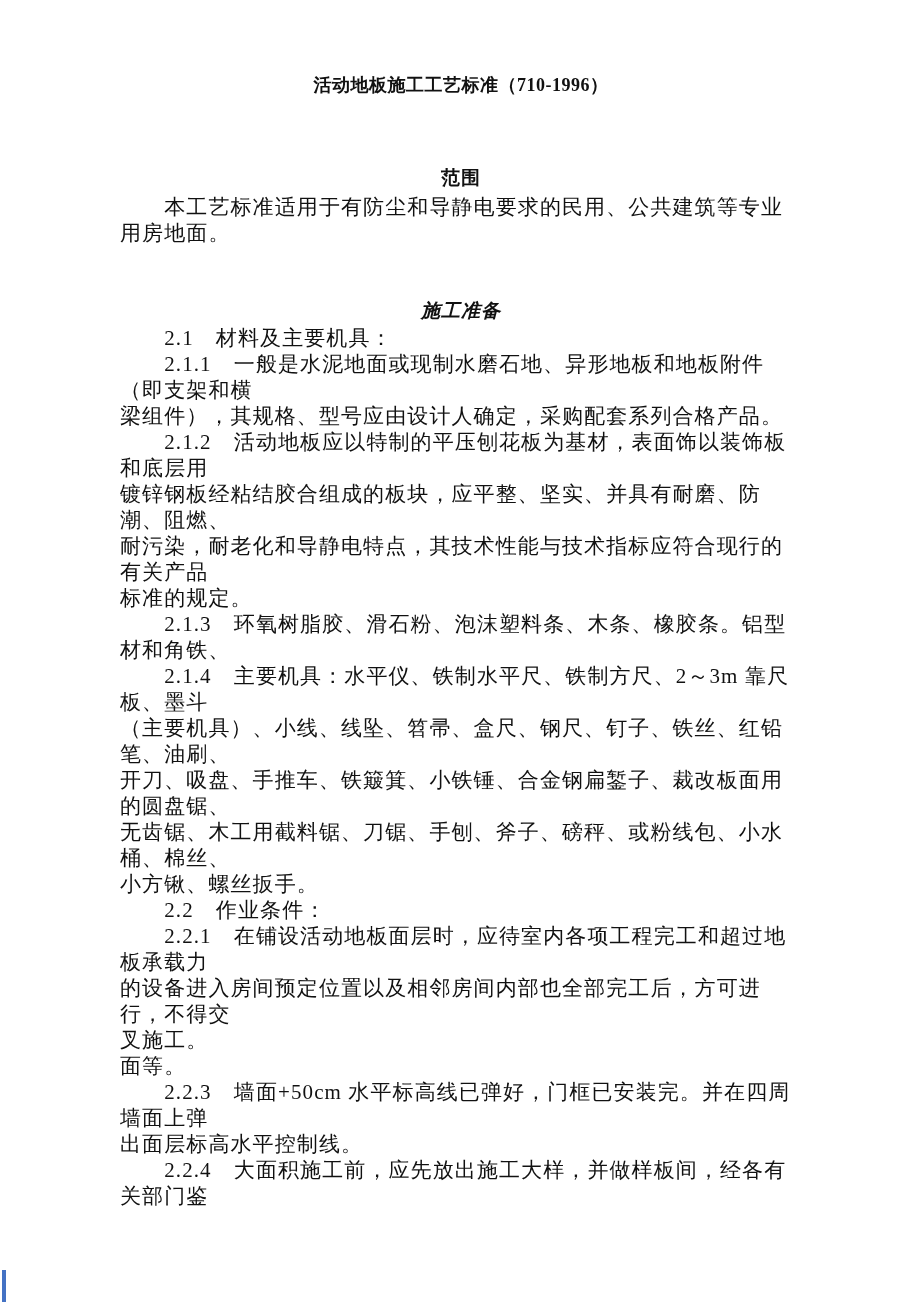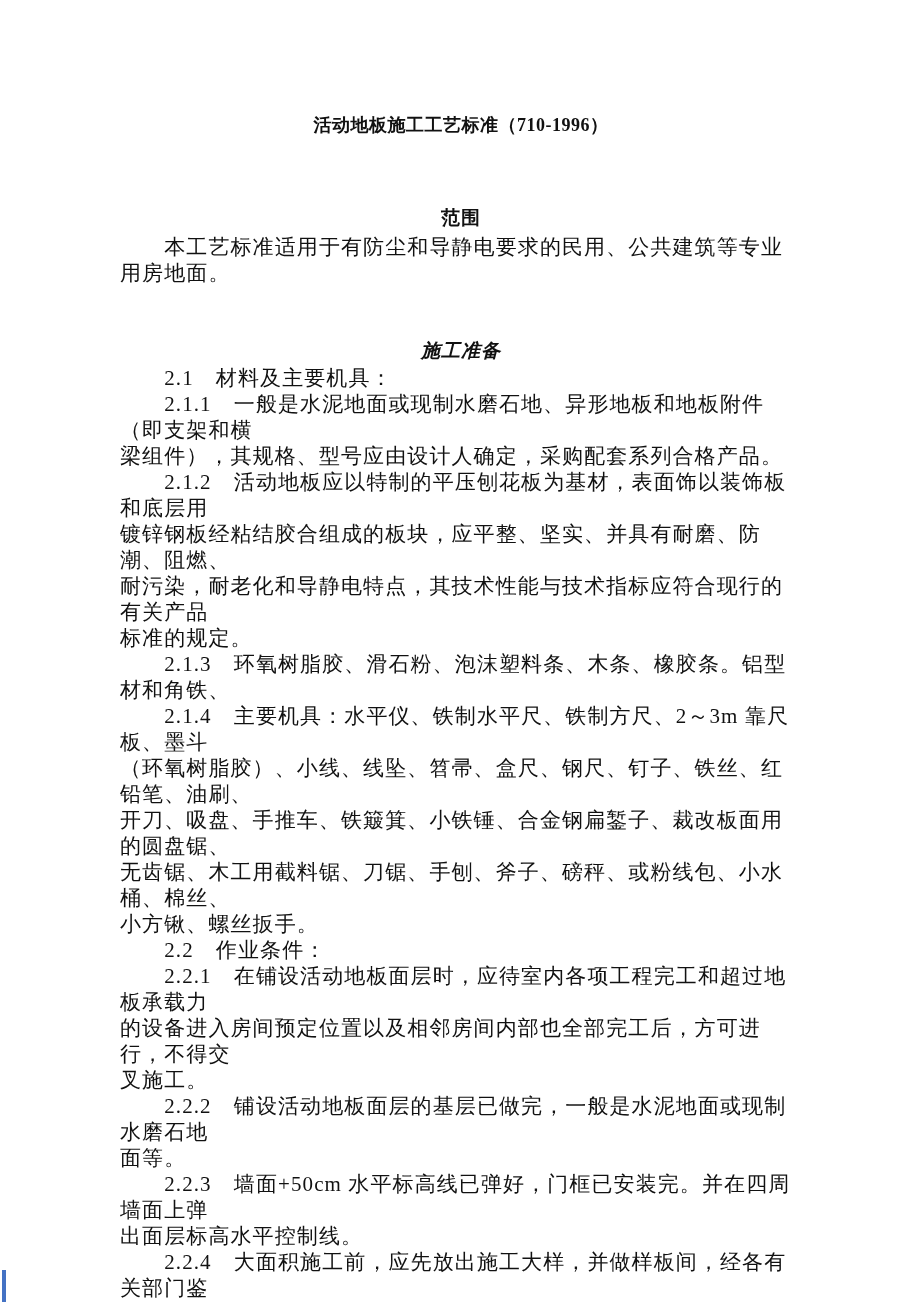--- a/index.html
+++ b/index.html
@@ -9,21 +9,21 @@
   }
   .page {
     position: relative;
     width: 920px;
     height: 1302px;
     box-sizing: border-box;
     background: #ffffff;
     overflow: hidden;
     font-family: "Liberation Serif", "DejaVu Serif", serif;
     color: #111111;
-    padding: 112px 118px 0 120px;
+    padding: 72px 118px 0 120px;
   }
   .doc-title {
     text-align: center;
     font-weight: bold;
     font-size: 18px;
     line-height: 26px;
     letter-spacing: 0.5px;
     white-space: pre-wrap;
   }
   .sec-heading {
@@ -71,29 +71,28 @@
     <div class="lines">
         <div class="line">　　2.1　材料及主要机具：</div>
         <div class="line">　　2.1.1　一般是水泥地面或现制水磨石地、异形地板和地板附件（即支架和横</div>
         <div class="line">梁组件），其规格、型号应由设计人确定，采购配套系列合格产品。</div>
         <div class="line">　　2.1.2　活动地板应以特制的平压刨花板为基材，表面饰以装饰板和底层用</div>
         <div class="line">镀锌钢板经粘结胶合组成的板块，应平整、坚实、并具有耐磨、防潮、阻燃、</div>
         <div class="line">耐污染，耐老化和导静电特点，其技术性能与技术指标应符合现行的有关产品</div>
         <div class="line">标准的规定。</div>
         <div class="line">　　2.1.3　环氧树脂胶、滑石粉、泡沫塑料条、木条、橡胶条。铝型材和角铁、</div>
         <div class="line">　　2.1.4　主要机具：水平仪、铁制水平尺、铁制方尺、2～3m 靠尺板、墨斗</div>
-        <div class="line">（环氧树脂胶）、小线、线坠、笤帚、盒尺、钢尺、钉子、铁丝、红铅笔、油刷、</div>
+        <div class="line">（主要机具）、小线、线坠、笤帚、盒尺、钢尺、钉子、铁丝、红铅笔、油刷、</div>
         <div class="line">开刀、吸盘、手推车、铁簸箕、小铁锤、合金钢扁錾子、裁改板面用的圆盘锯、</div>
         <div class="line">无齿锯、木工用截料锯、刀锯、手刨、斧子、磅秤、或粉线包、小水桶、棉丝、</div>
         <div class="line">小方锹、螺丝扳手。</div>
         <div class="line">　　2.2　作业条件：</div>
         <div class="line">　　2.2.1　在铺设活动地板面层时，应待室内各项工程完工和超过地板承载力</div>
         <div class="line">的设备进入房间预定位置以及相邻房间内部也全部完工后，方可进行，不得交</div>
         <div class="line">叉施工。</div>
-        <div class="line">　　2.2.2　铺设活动地板面层的基层已做完，一般是水泥地面或现制水磨石地</div>
         <div class="line">面等。</div>
         <div class="line">　　2.2.3　墙面+50cm 水平标高线已弹好，门框已安装完。并在四周墙面上弹</div>
         <div class="line">出面层标高水平控制线。</div>
         <div class="line">　　2.2.4　大面积施工前，应先放出施工大样，并做样板间，经各有关部门鉴</div>
       </div>
   </div>
 
   <div class="cursor-artifact" style="background: rgb(68, 114, 196);"></div>
 
 </div>

